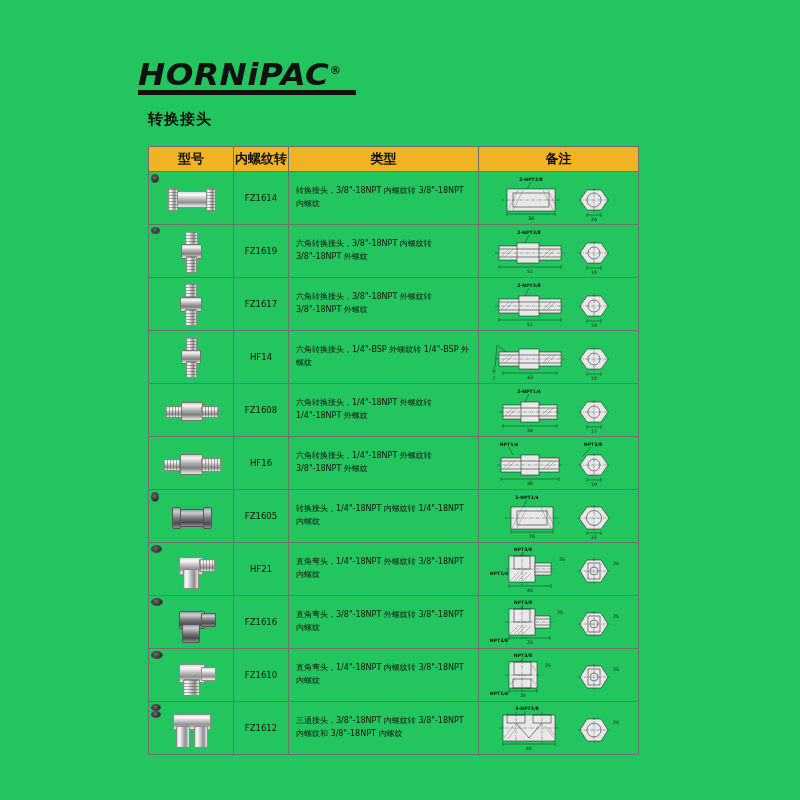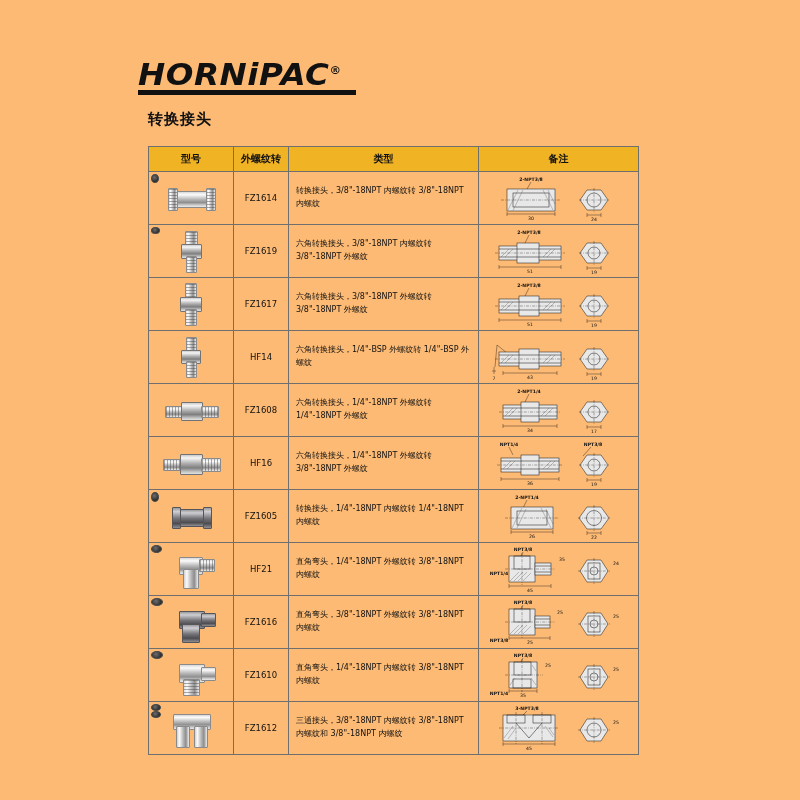--- a/index.html
+++ b/index.html
@@ -10,21 +10,21 @@
   body {
     width: 800px;
     height: 800px;
     font-family: "Liberation Sans", sans-serif;
     overflow: hidden;
   }
   .page {
     position: relative;
     width: 800px;
     height: 800px;
-    background: #fdba74;
+    background: #22c55e;
   }
   
   .brand {
     position: absolute;
     left: 138px;
     top: 56px;
     font-family: "DejaVu Sans", sans-serif;
     font-weight: bold;
     font-style: italic;
     font-size: 31px;
@@ -65,21 +65,21 @@
     width: 490px;
     border-collapse: collapse;
     table-layout: fixed;
   }
   table.spec th, table.spec td {
     border: 1px solid #6f6f6f;
     vertical-align: middle;
   }
   table.spec thead th {
     background: #f0b323;
-    font-size: 10px;
+    font-size: 13px;
     font-weight: bold;
     color: #111111;
     height: 22px;
     text-align: center;
     font-family: "DejaVu Sans", sans-serif;
   }
   col.c-img { width: 85px; }
   col.c-model { width: 55px; }
   col.c-type { width: 190px; }
   col.c-note { width: 160px; }
@@ -191,21 +191,21 @@
   <table class="spec">
     <colgroup>
       <col class="c-img">
         <col class="c-model">
         <col class="c-type">
         <col class="c-note">
     </colgroup>
     <thead>
       <tr>
         <th>型号</th>
-        <th>外螺纹转</th>
+        <th>内螺纹转</th>
         <th>类型</th>
         <th>备注</th>
       </tr>
     </thead>
     <tbody>
 
       <tr>
         <td class="img-cell">
           <div class="fig">
             <div class="m-body steel-h" style="left:21px;top:17px;width:38px;height:15px;"></div>

